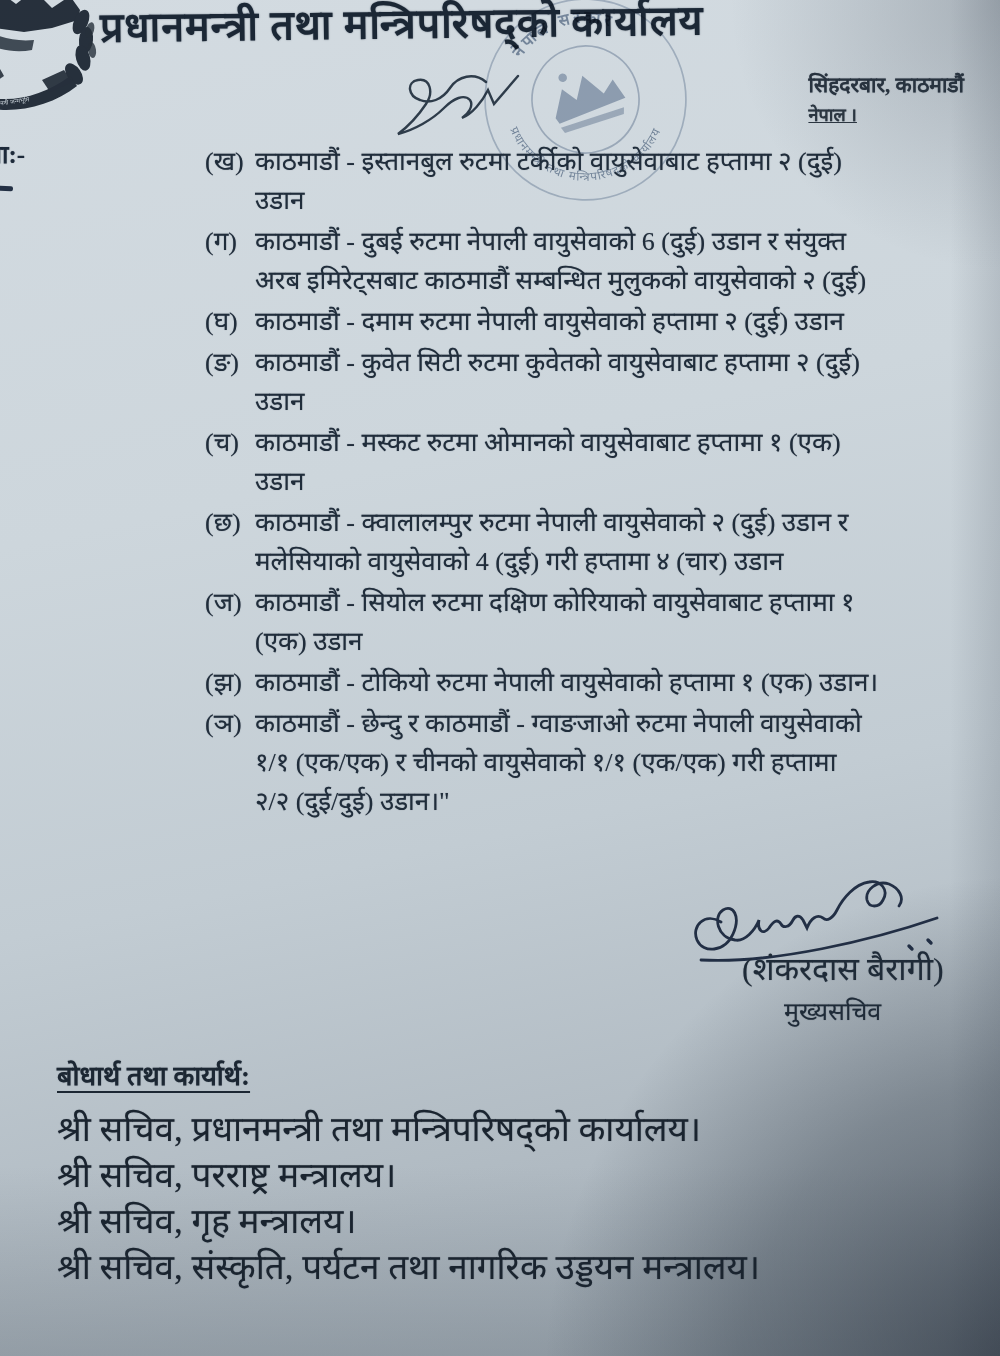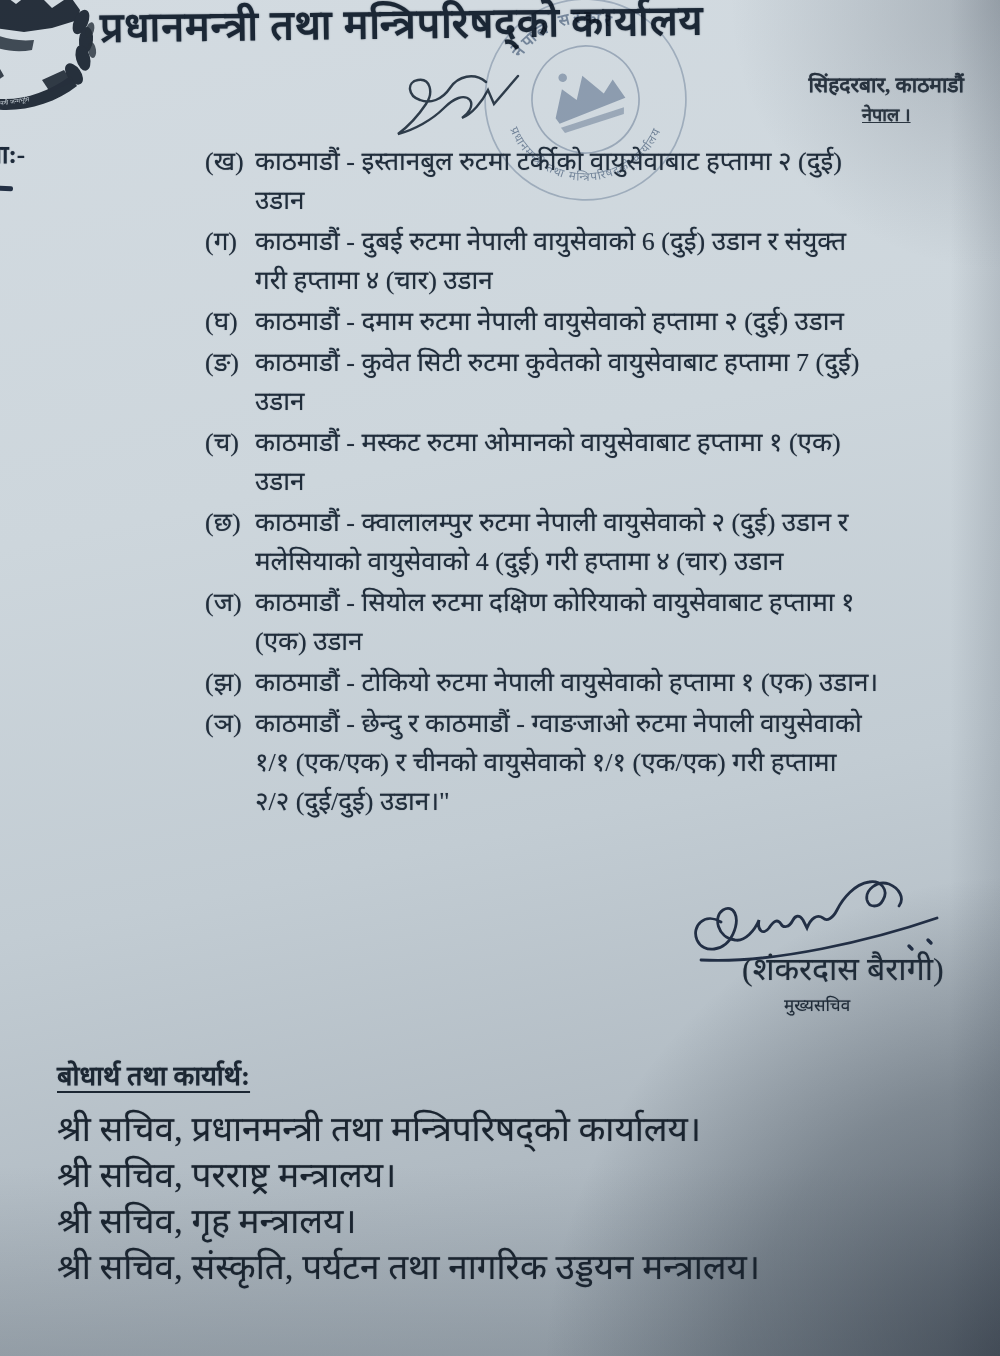--- a/index.html
+++ b/index.html
@@ -18,35 +18,35 @@
   }
   .t{position:absolute;white-space:nowrap;}
   .ink{text-shadow:0 0 1px rgba(28,40,56,0.45);}
 
   .office-title{
     left:100px;top:-6px;
     font-size:41px;font-weight:bold;color:#1b2735;
     transform:rotate(-0.7deg);letter-spacing:1px;
     text-shadow:0 0 1.5px rgba(20,32,48,0.6);
   }
-  .address{position:absolute;right:36px;top:70px;text-align:center;line-height:30px;margin-left:32px;}
+  .address{position:absolute;right:36px;top:70px;text-align:left;line-height:30px;margin-left:32px;}
   .address .a1{font-size:21px;font-weight:bold;color:#28333f;}
   .address .a2{font-size:18px;font-weight:bold;color:#2b3641;text-decoration:underline;}
 
   .margin-frag{left:-14px;top:136px;font-size:25px;font-weight:bold;color:#1d2a3a;}
   .margin-dash{position:absolute;left:-4px;top:186px;width:17px;height:5px;background:#233044;border-radius:2px;transform:rotate(2deg);}
 
   .list{position:absolute;left:205px;top:142px;width:745px;}
   .item{position:relative;padding-left:50px;margin-bottom:2px;}
   .item .marker{position:absolute;left:0;top:0;}
   .item,.item .line{font-size:26px;line-height:39px;color:#202d3b;}
   .line{white-space:nowrap;}
 
   .sig-name{left:742px;top:946px;font-size:32px;color:#1f2b38;}
-  .sig-title{left:784px;top:993px;font-size:17px;color:#1f2b38;}
+  .sig-title{left:784px;top:993px;font-size:25px;color:#1f2b38;}
 
   .cc{position:absolute;left:25px;top:1056px;margin-left:32px;}
   .cc-heading{font-size:27px;font-weight:bold;color:#1c2733;text-decoration:underline;text-underline-offset:6px;margin-bottom:14px;}
   .cc-line{font-size:35px;line-height:46px;color:#1a242f;white-space:nowrap;}
 
   .emblem{position:absolute;left:-18px;top:-16px;}
   .stamp{position:absolute;left:468px;top:-18px;transform:rotate(-18deg);opacity:.55;mix-blend-mode:multiply;}
   .initial{position:absolute;left:388px;top:68px;}
   .signature{position:absolute;left:683px;top:870px;}
 </style>
@@ -116,31 +116,31 @@
 
     <div class="item">
       <span class="marker ink">(ख)</span>
       <div class="line ink">काठमाडौं - इस्तानबुल रुटमा टर्कीको वायुसेवाबाट हप्तामा २ (दुई)</div>
       <div class="line ink">उडान</div>
     </div>
 
     <div class="item">
       <span class="marker ink">(ग)</span>
       <div class="line ink">काठमाडौं - दुबई रुटमा नेपाली वायुसेवाको 6 (दुई) उडान र संयुक्त</div>
-      <div class="line ink">गरी हप्तामा ४ (चार) उडान</div>
+      <div class="line ink">अरब इमिरेट्सबाट काठमाडौं सम्बन्धित मुलुकको वायुसेवाको २ (दुई)</div>
     </div>
 
     <div class="item">
       <span class="marker ink">(घ)</span>
       <div class="line ink">काठमाडौं - दमाम रुटमा नेपाली वायुसेवाको हप्तामा २ (दुई) उडान</div>
     </div>
 
     <div class="item">
       <span class="marker ink">(ङ)</span>
-      <div class="line ink">काठमाडौं - कुवेत सिटी रुटमा कुवेतको वायुसेवाबाट हप्तामा 7 (दुई)</div>
+      <div class="line ink">काठमाडौं - कुवेत सिटी रुटमा कुवेतको वायुसेवाबाट हप्तामा २ (दुई)</div>
       <div class="line ink">उडान</div>
     </div>
 
     <div class="item">
       <span class="marker ink">(च)</span>
       <div class="line ink">काठमाडौं - मस्कट रुटमा ओमानको वायुसेवाबाट हप्तामा १ (एक)</div>
       <div class="line ink">उडान</div>
     </div>
 
     <div class="item">

